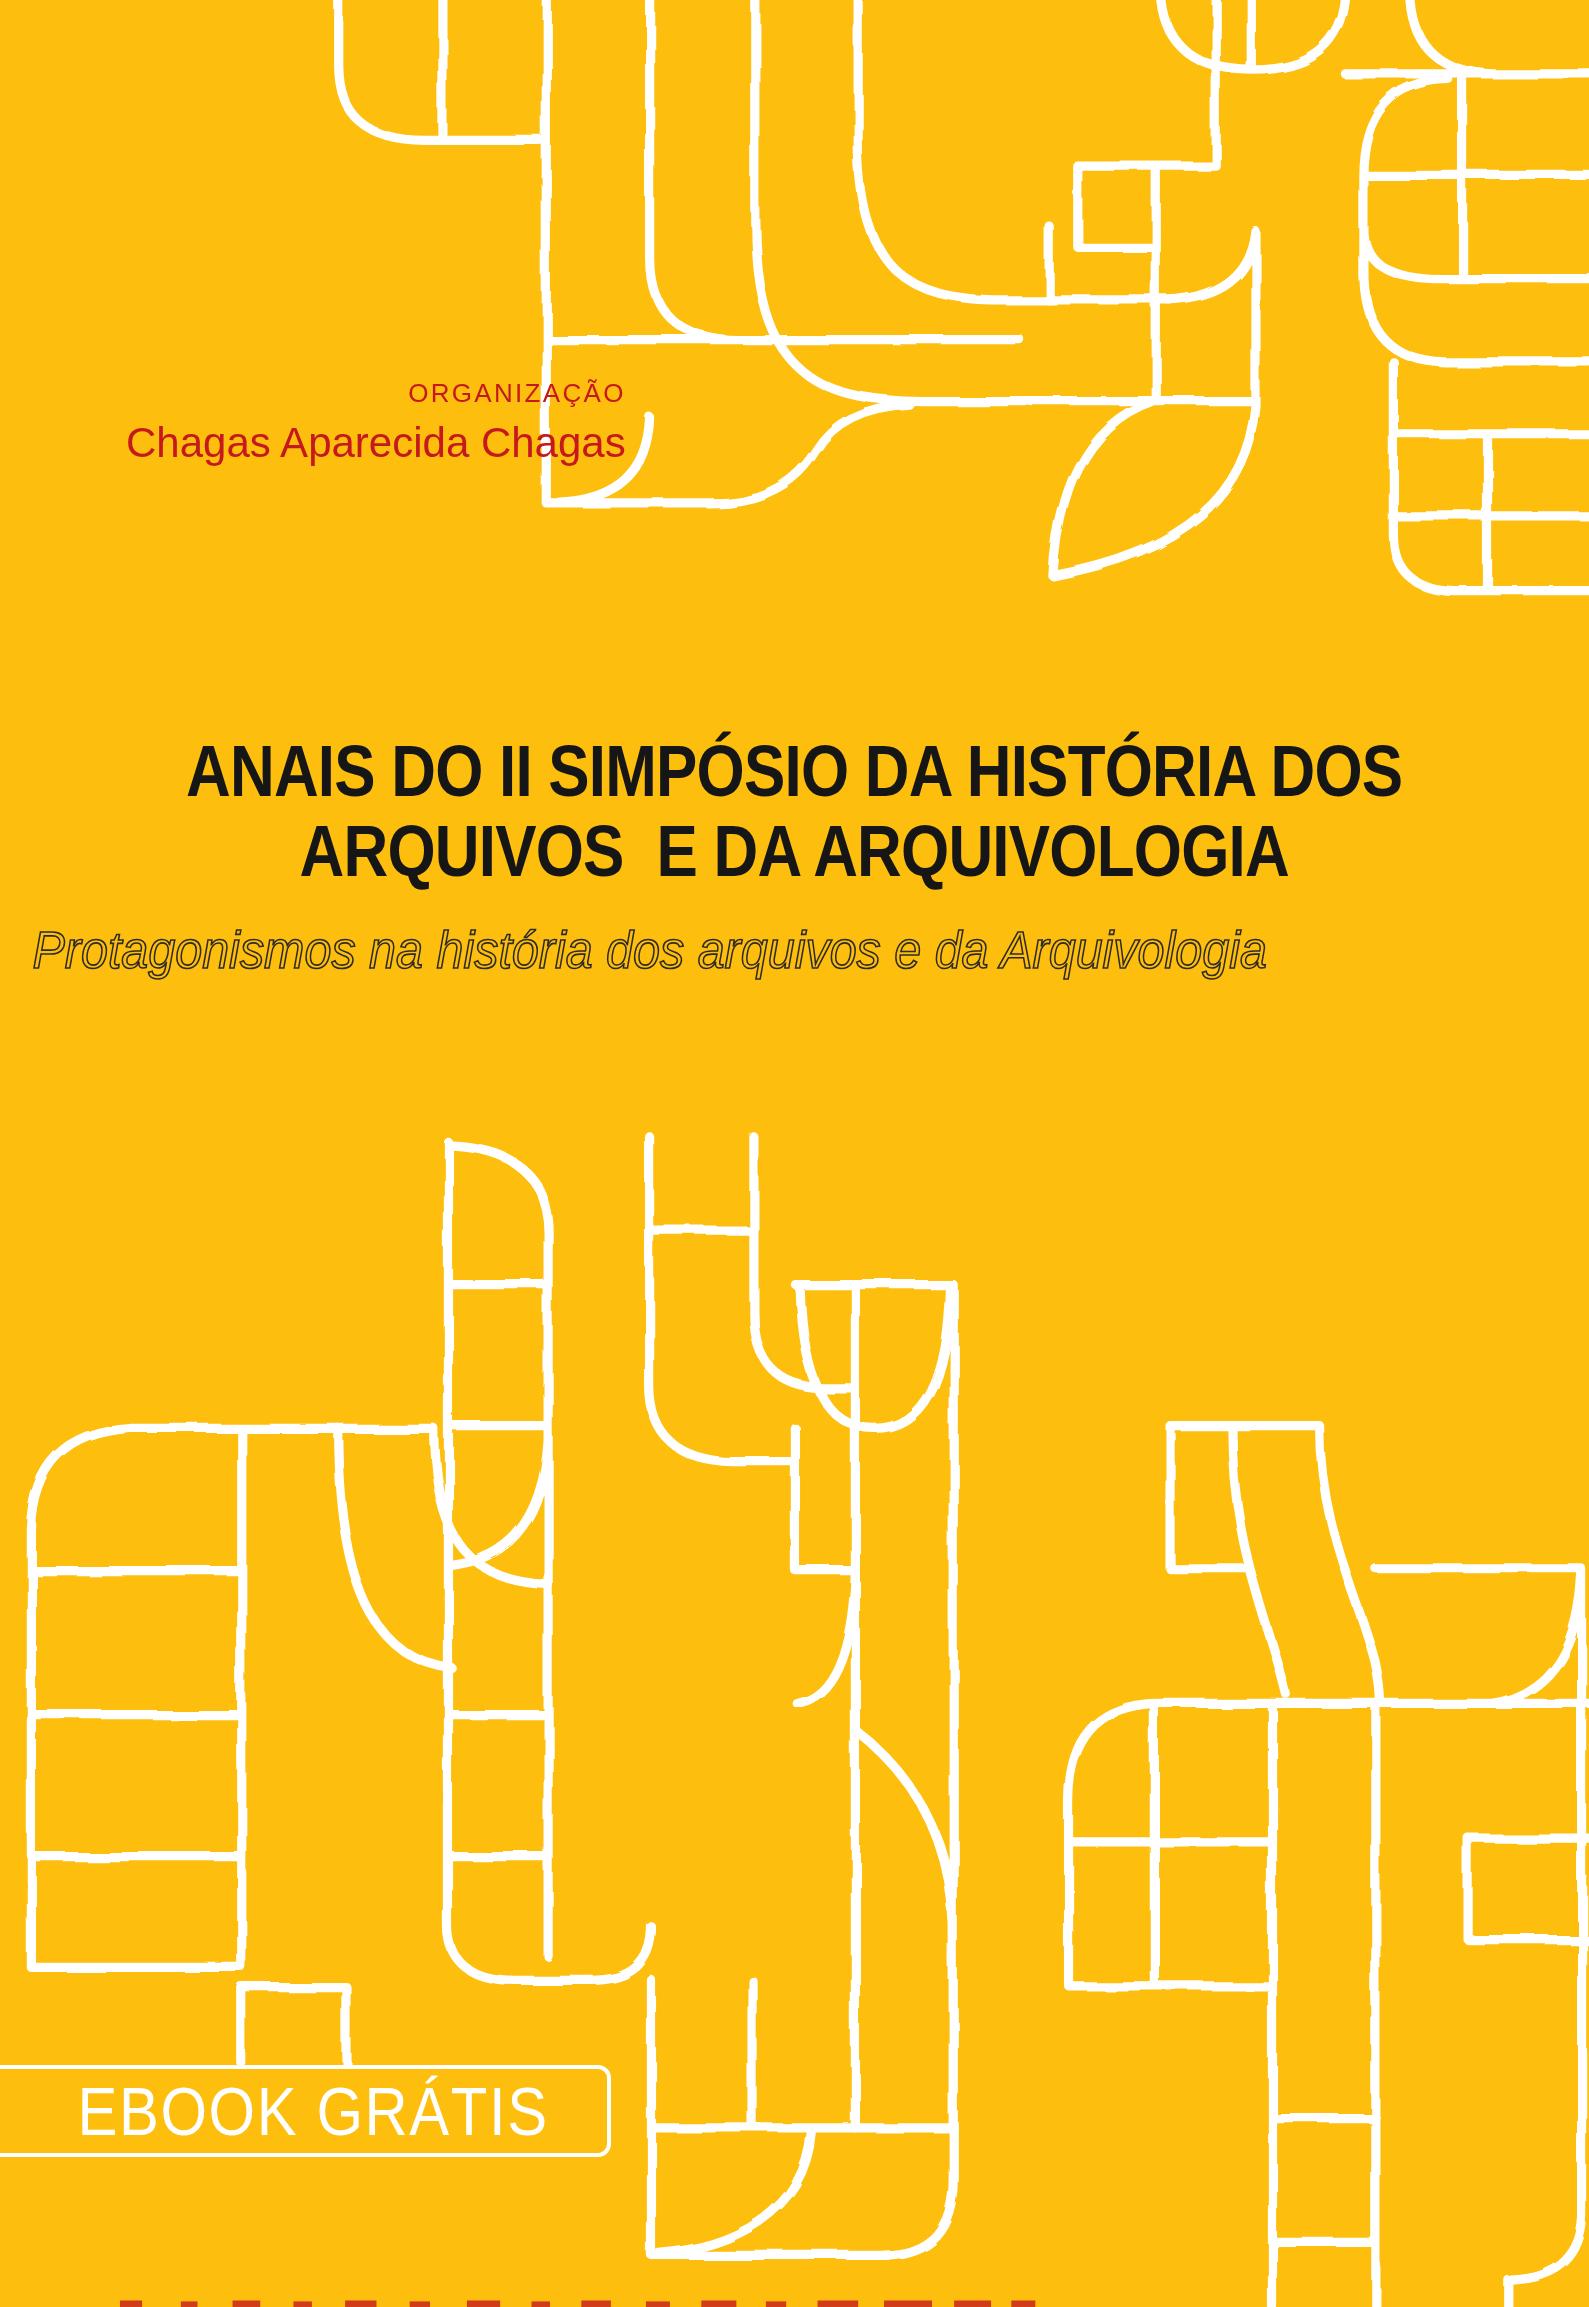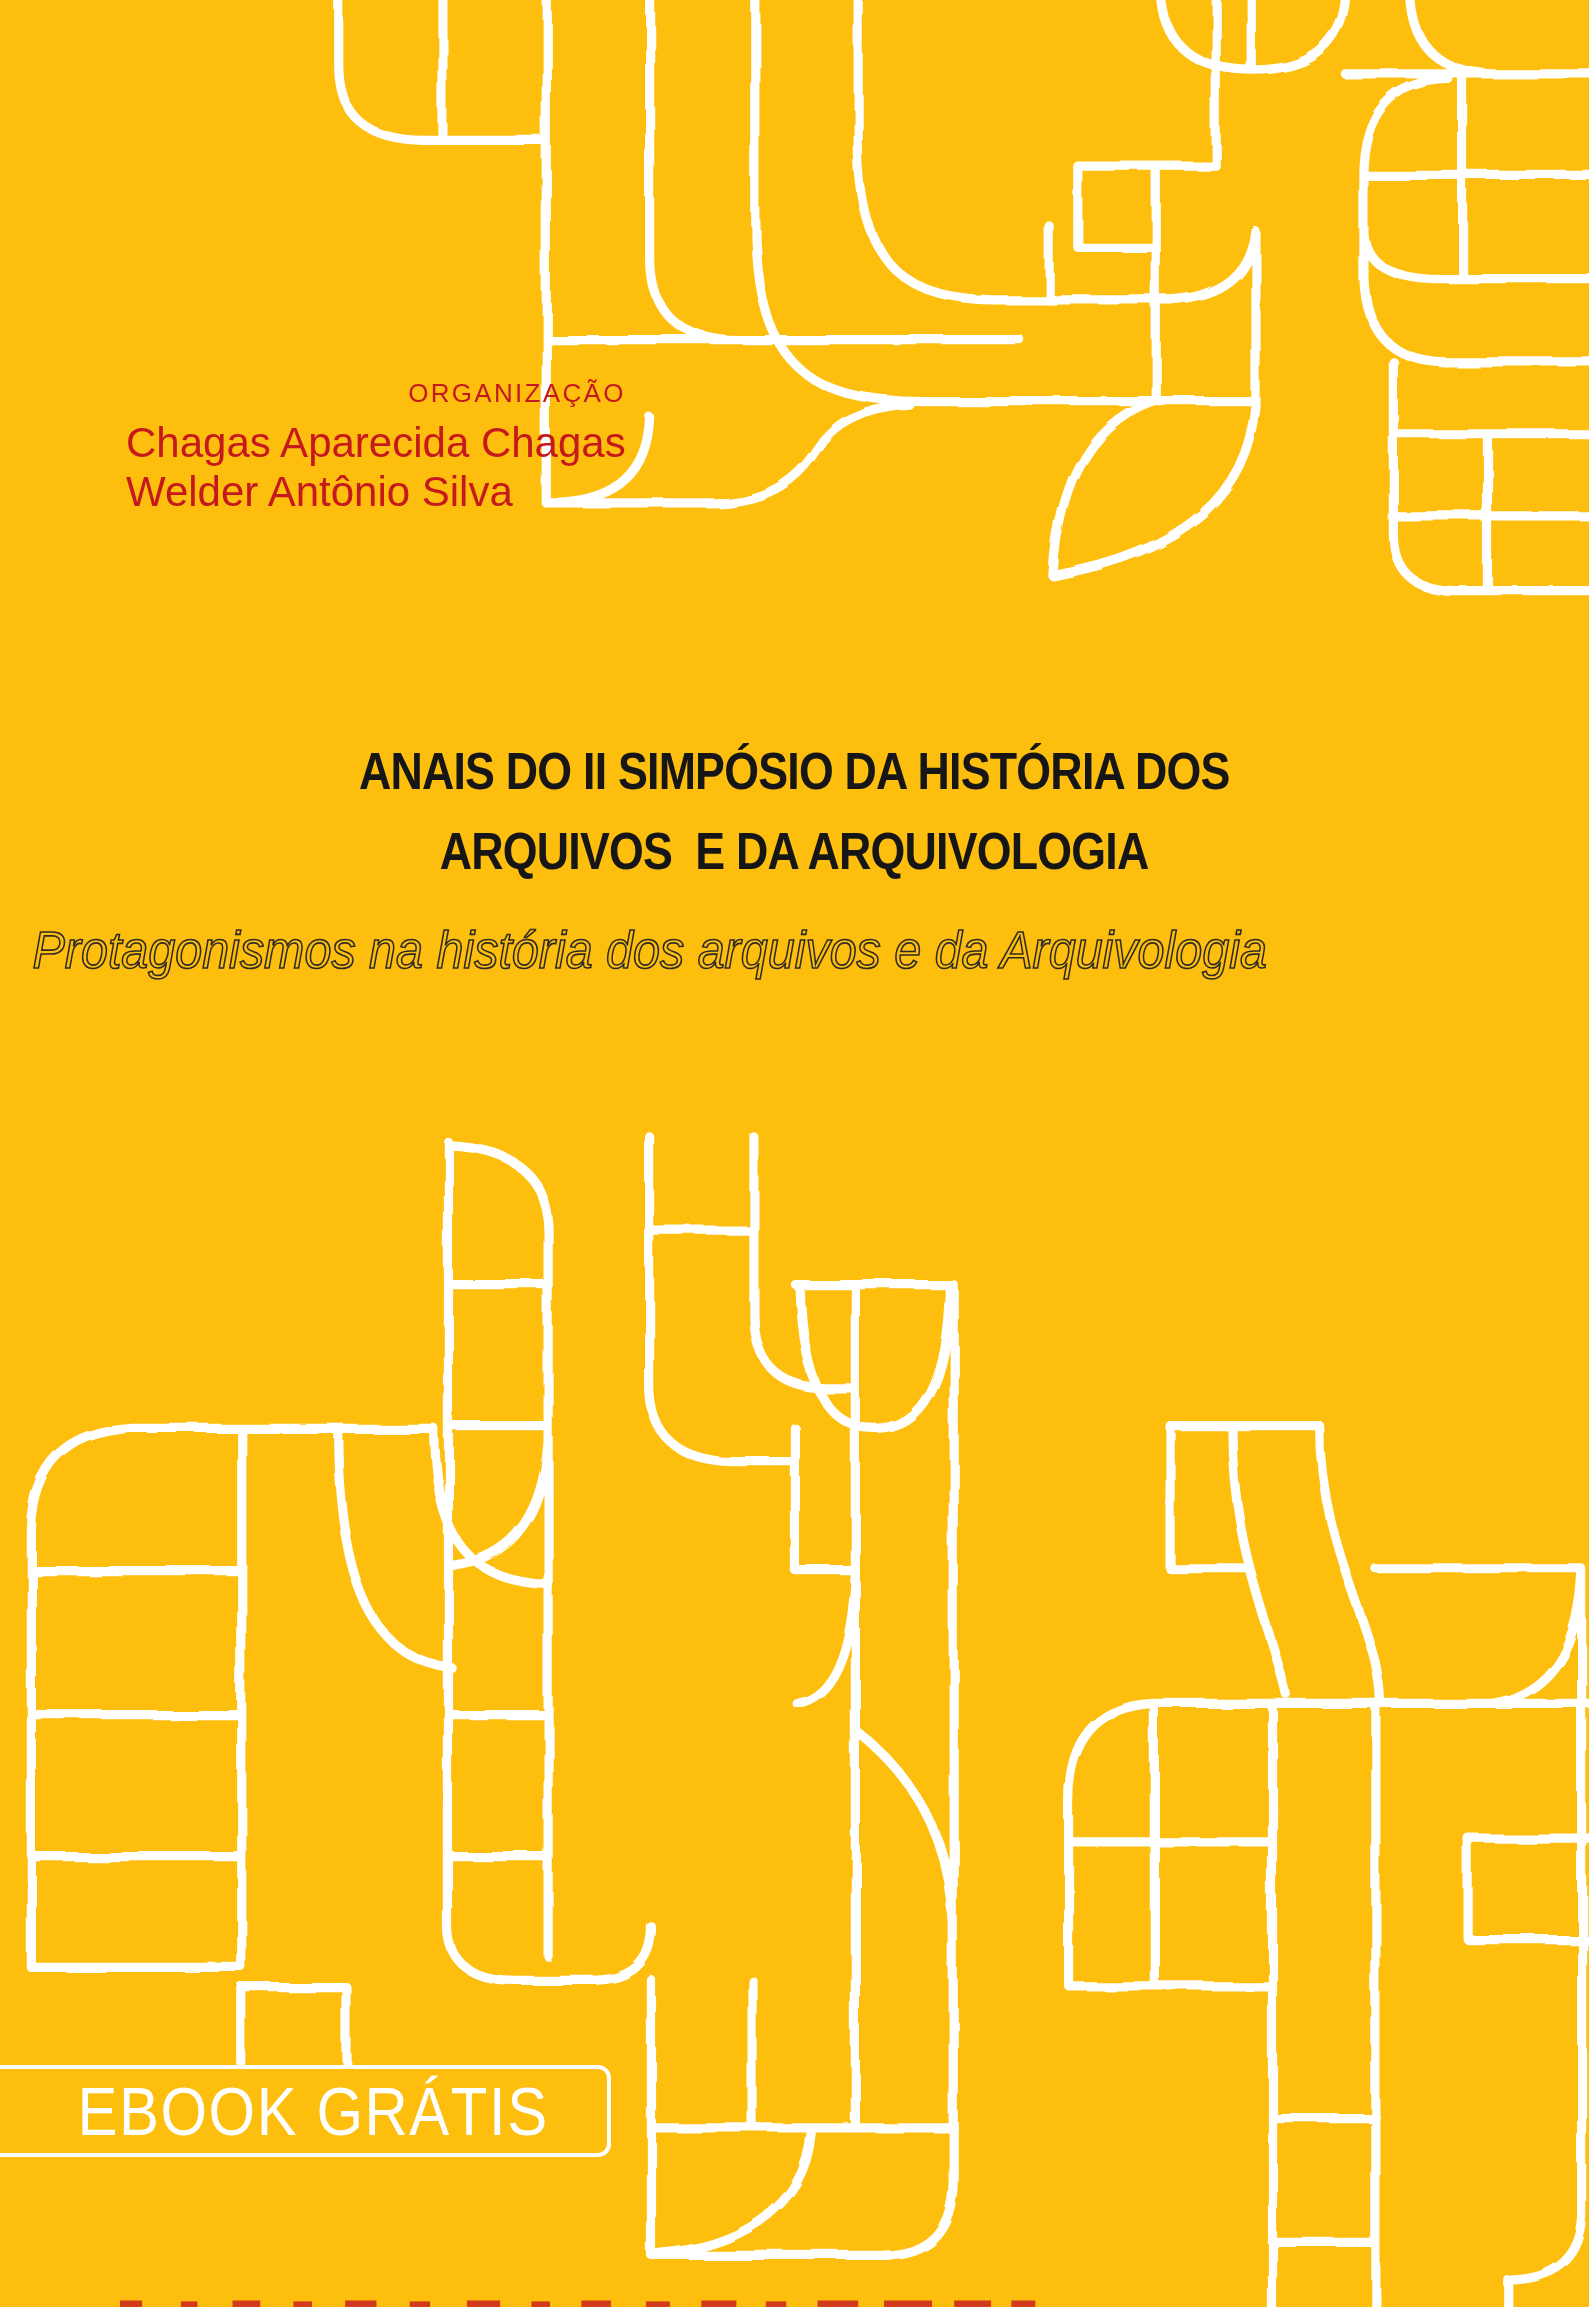--- a/index.html
+++ b/index.html
@@ -21,21 +21,21 @@
   .org-label{
     font-size:26px;letter-spacing:2.3px;font-weight:400;text-align:right;
   }
   .org-names{
     margin-top:9.2px;font-size:42px;line-height:49px;font-weight:400;
   }
   
   .title{
     position:absolute;left:0;right:0;top:731px;
     text-align:center;color:#161616;z-index:3;
-    font-size:52px;line-height:80px;font-weight:bold;
+    font-size:72px;line-height:80px;font-weight:bold;
   }
   .title-line{
     display:inline-block;white-space:pre;
     transform:scaleX(0.86);transform-origin:center;
     letter-spacing:-0.9px;
   }
   
   .subtitle{
     position:absolute;left:0;right:0;top:921px;
     z-index:3;
@@ -221,21 +221,20 @@
     <rect x="958" y="2493" width="52" height="7"></rect>
     <rect x="1034" y="2493" width="40" height="7"></rect>
     <rect x="1096" y="2493" width="26" height="7"></rect>
   </g>
 </svg>
 
 <div class="org">
   <div class="org-label">ORGANIZAÇÃO</div>
   <div class="org-names">
     <div>Chagas Aparecida Chagas</div>
-    <div>Welder Antônio Silva</div>
   </div>
 </div>
 
 <div class="title">
   <div><span class="title-line">ANAIS DO II SIMPÓSIO DA HISTÓRIA DOS</span></div>
   <div><span class="title-line">ARQUIVOS  E DA ARQUIVOLOGIA</span></div>
 </div>
 
 <div class="subtitle">
   <span class="subtitle-line">Protagonismos na história dos arquivos e da Arquivologia</span>

